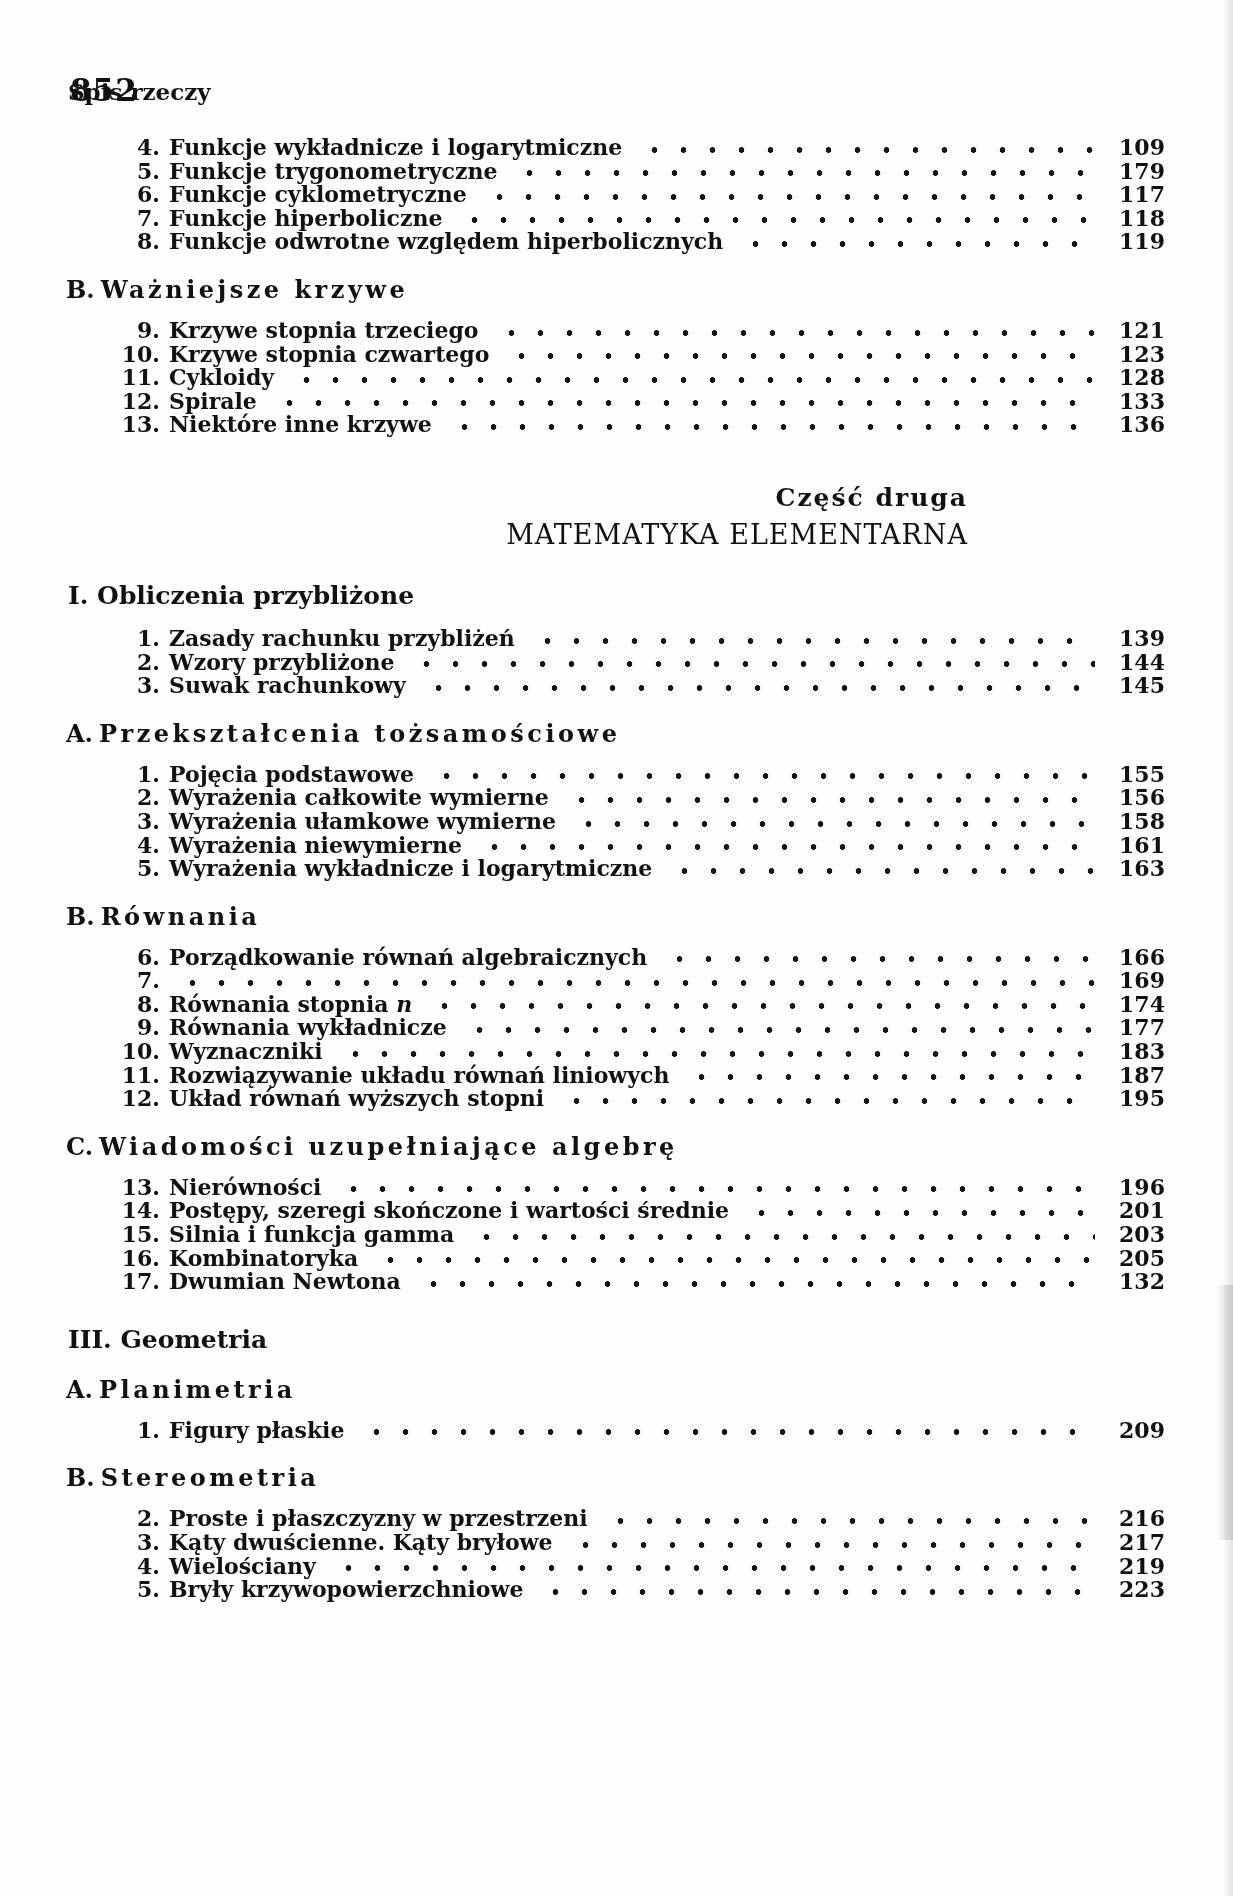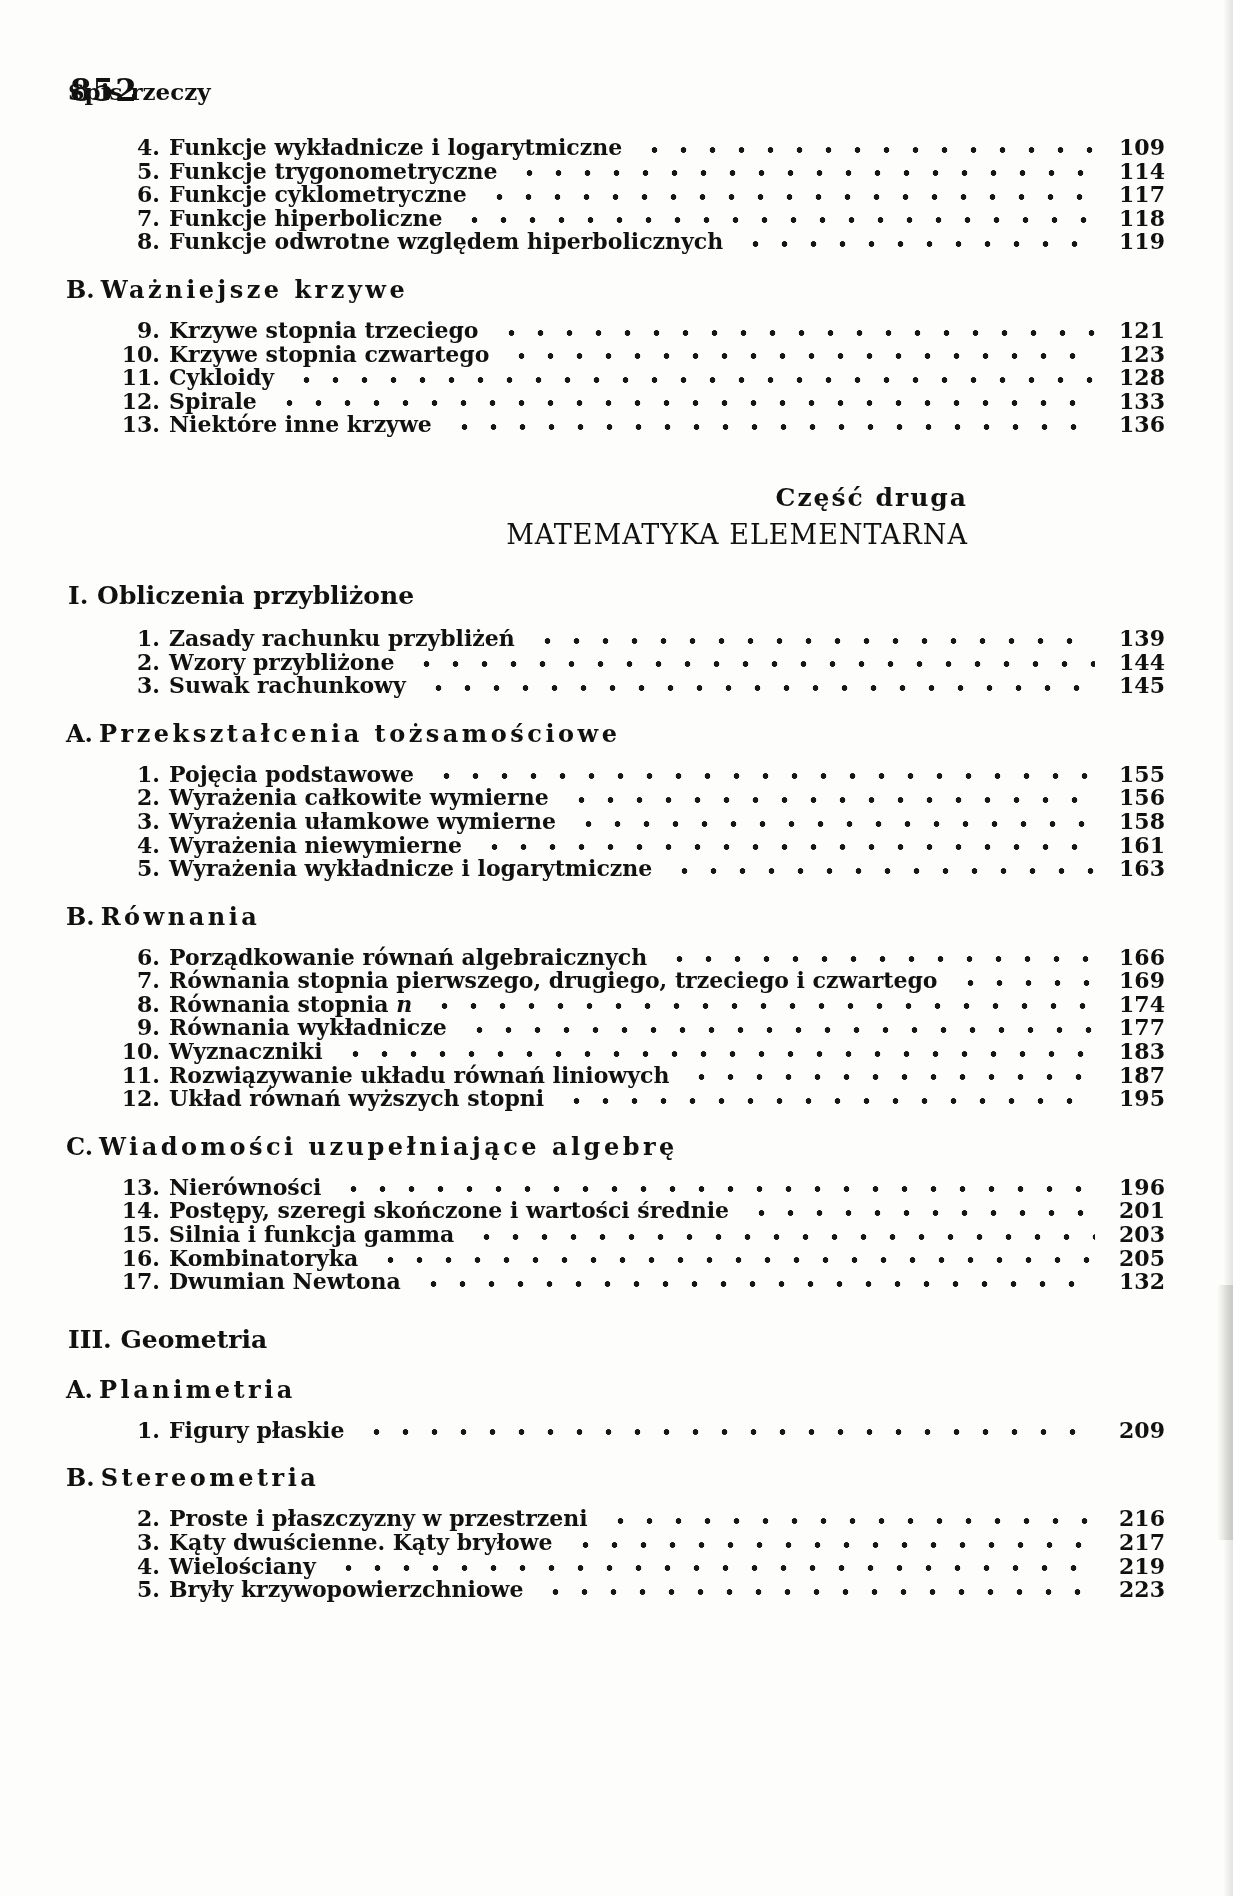--- a/index.html
+++ b/index.html
@@ -84,21 +84,21 @@
       <div class="row">
     <span class="no">4.</span>
     <span class="title">Funkcje wykładnicze i logarytmiczne</span>
     <span class="leader"></span>
     <span class="pg">109</span>
   </div>
       <div class="row">
     <span class="no">5.</span>
     <span class="title">Funkcje trygonometryczne</span>
     <span class="leader"></span>
-    <span class="pg">114</span>
+    <span class="pg">179</span>
   </div>
       <div class="row">
     <span class="no">6.</span>
     <span class="title">Funkcje cyklometryczne</span>
     <span class="leader"></span>
     <span class="pg">117</span>
   </div>
       <div class="row">
     <span class="no">7.</span>
     <span class="title">Funkcje hiperboliczne</span>
@@ -204,21 +204,20 @@
     <span class="sec-label">B.</span><span class="sec-title">Równania</span>
   </div>
       <div class="row">
     <span class="no">6.</span>
     <span class="title">Porządkowanie równań algebraicznych</span>
     <span class="leader"></span>
     <span class="pg">166</span>
   </div>
       <div class="row">
     <span class="no">7.</span>
-    <span class="title">Równania stopnia pierwszego, drugiego, trzeciego i czwartego</span>
     <span class="leader"></span>
     <span class="pg">169</span>
   </div>
       <div class="row">
     <span class="no">8.</span>
     <span class="title">Równania stopnia <i>n</i></span>
     <span class="leader"></span>
     <span class="pg">174</span>
   </div>
       <div class="row">

